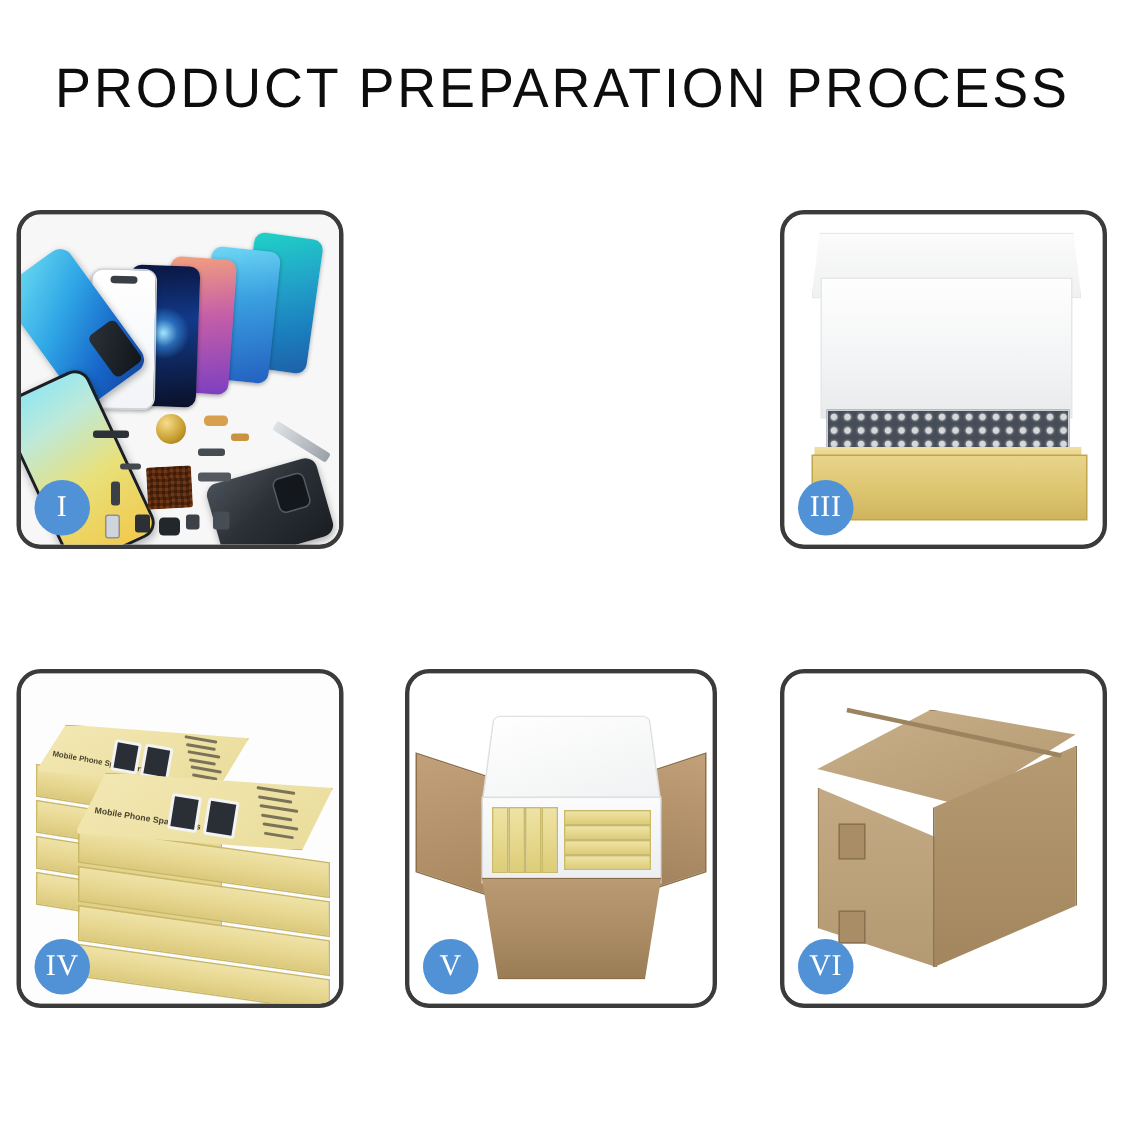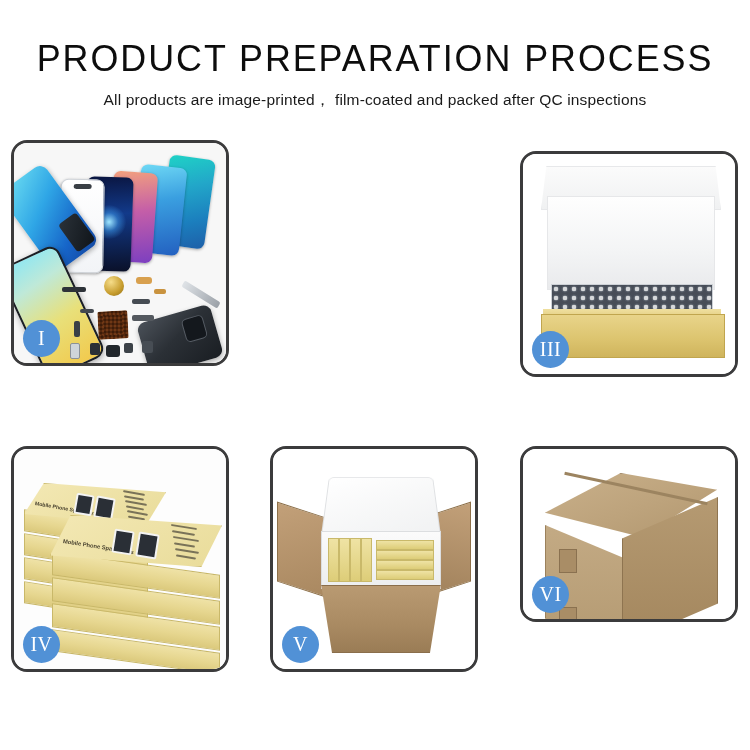--- a/index.html
+++ b/index.html
@@ -341,21 +341,20 @@
   }
   .c6-tab { position:absolute; background:#a98d66; border:1px solid #8a7150; }
   .t6a{ left:36px; top:100px; width:16px; height:22px; }
   .t6b{ left:36px; top:158px; width:16px; height:20px; }
 </style>
 </head>
 <body>
 
 <div id="header">
   <h1 id="title">PRODUCT PREPARATION PROCESS</h1>
-  <p id="subtitle">All products are image-printed， film-coated and packed after QC inspections</p>
 </div>
 
 <div id="grid">
 
   <div class="panel" style="left:11px; top:4px; width:218px; height:226px;">
     <div class="panel-photo">
       <div class="p1-bg"></div>
       <div class="ph ph-green"></div>
       <div class="ph ph-blue"></div>
       <div class="ph ph-purp"></div>
@@ -377,21 +376,21 @@
       <div class="spart s8"></div>
       <div class="spart s9"></div>
       <div class="spart s10"></div>
       <div class="spart s11"></div>
       <div class="spart s12"></div>
     </div>
     <div class="badge">I</div>
   </div>
 
 
-  <div class="panel" style="left:520px; top:4px; width:218px; height:226px;margin-top:11px;">
+  <div class="panel" style="left:520px; top:4px; width:218px; height:226px;">
     <div class="panel-photo">
       <div class="p3-bg"></div>
       <div class="lidflap"></div>
       <div class="foam"></div>
       <div class="bubbletray"></div>
       <div class="boxtoprim"></div>
       <div class="boxfront">
         
         
       </div>
@@ -459,21 +458,21 @@
         <div class="ybox" style="left:54px; top:8px; width:56px; height:8px;"></div>
         <div class="ybox" style="left:54px; top:18px; width:56px; height:8px;"></div>
         <div class="ybox" style="left:54px; top:28px; width:56px; height:8px;"></div>
         <div class="ybox" style="left:54px; top:38px; width:56px; height:8px;"></div>
       </div>
       <div class="cartonfront"></div>
     </div>
     <div class="badge">V</div>
   </div>
 
-  <div class="panel" style="left:520px; top:310px; width:218px; height:176px;">
+  <div class="panel" style="left:520px; top:310px; width:218px; height:226px;">
     <div class="panel-photo">
       <div class="p6-bg"></div>
       <div class="c6-top"></div>
       <div class="c6-left"></div>
       <div class="c6-right"></div>
       <div class="c6-seam"></div>
       <div class="c6-tab t6a"></div>
       <div class="c6-tab t6b"></div>
     </div>
     <div class="badge">VI</div>

